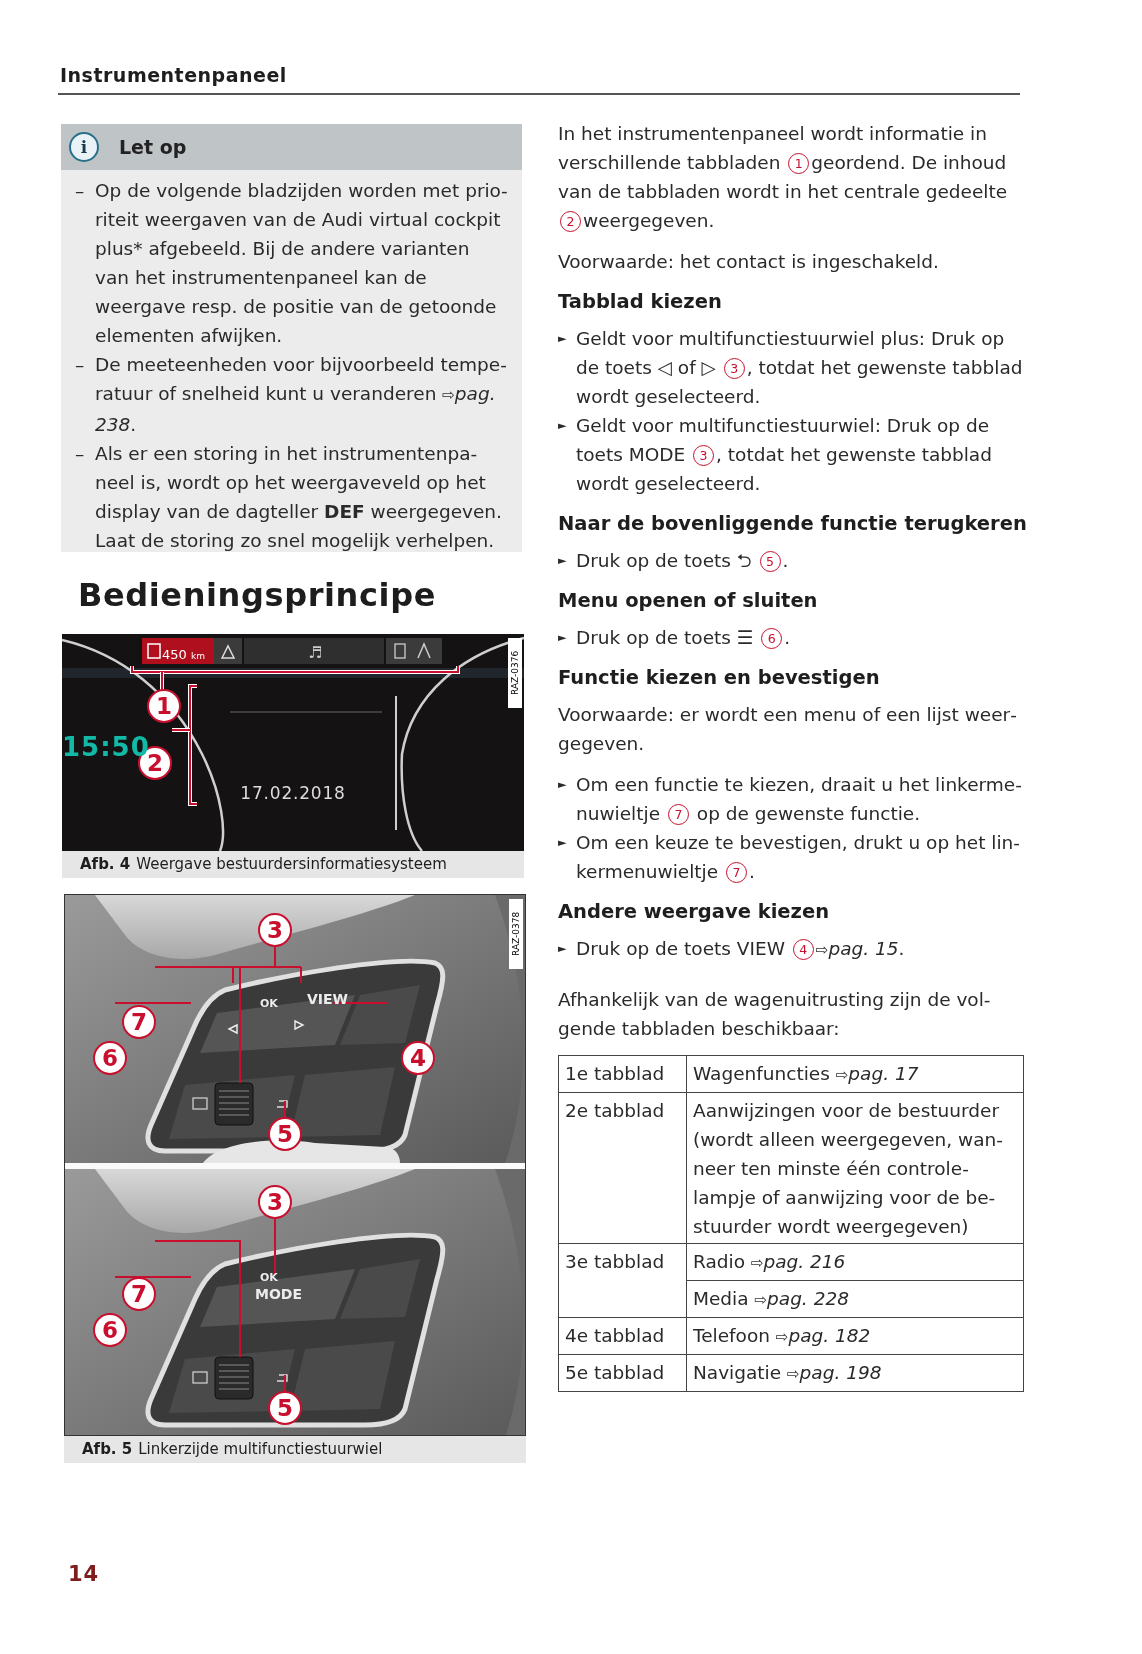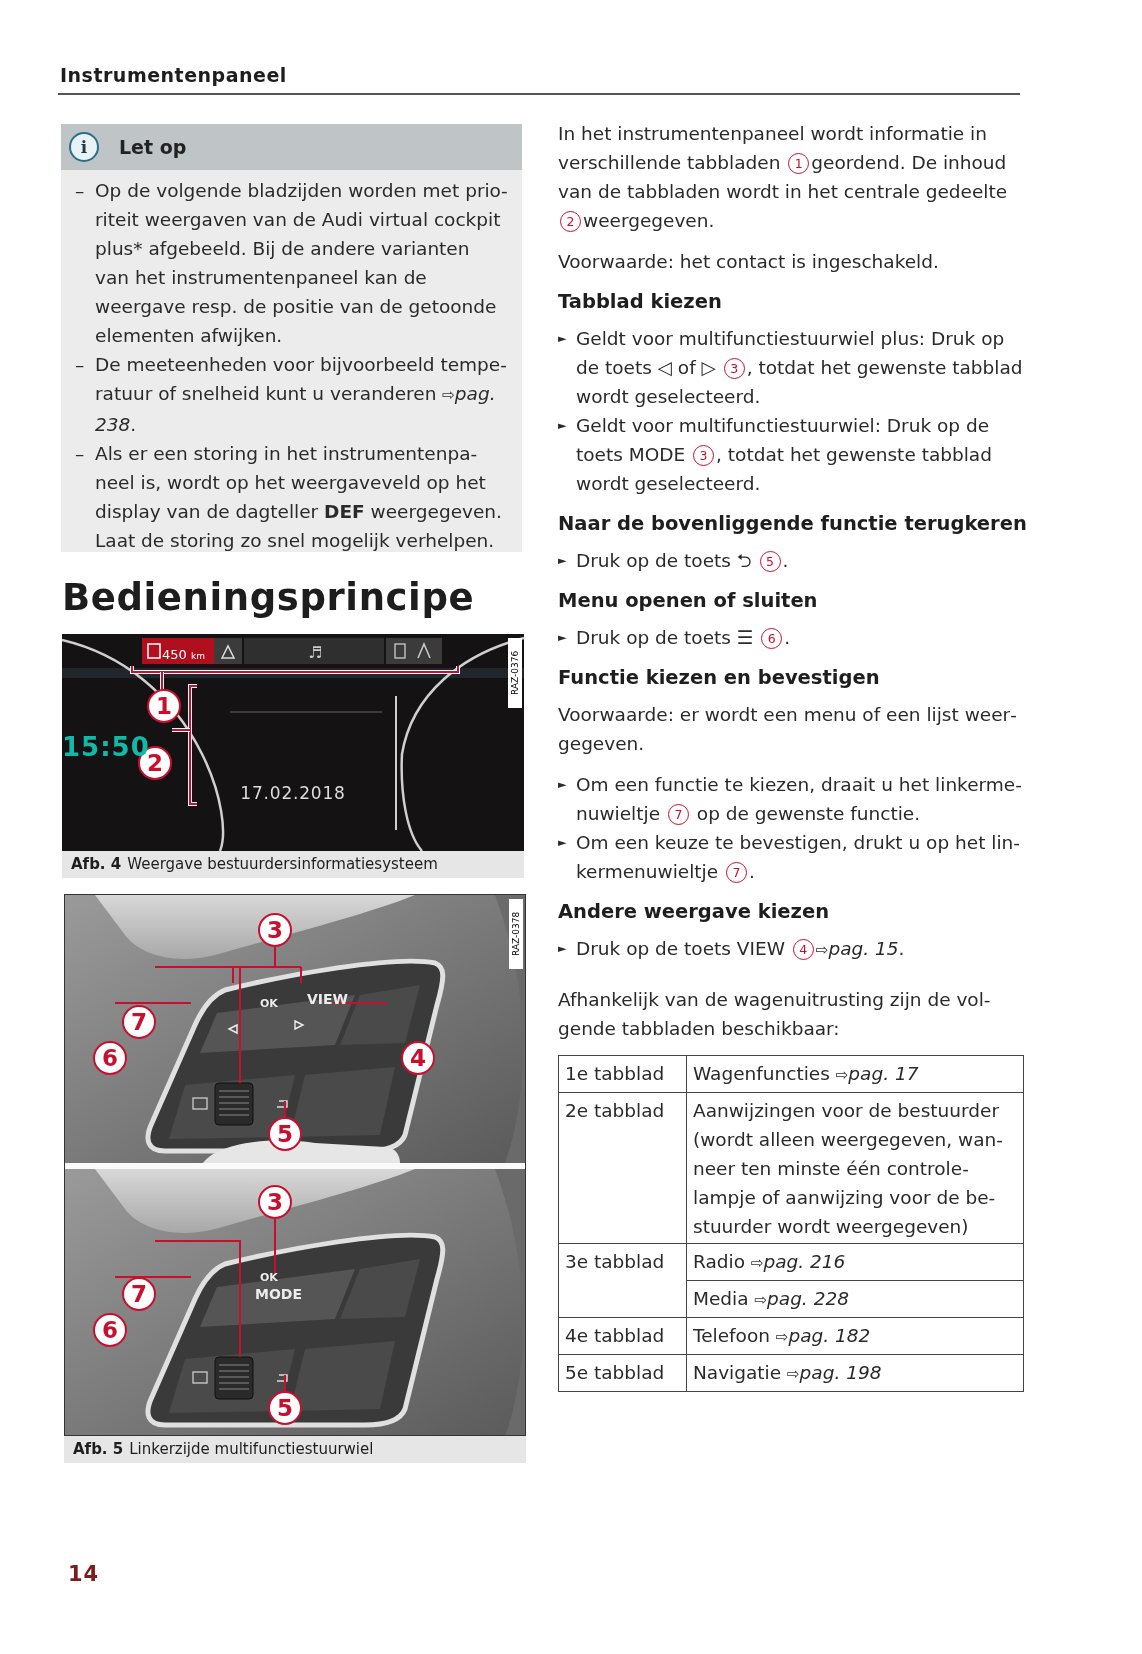--- a/index.html
+++ b/index.html
@@ -12,30 +12,30 @@
   
   .note { position: absolute; left: 61px; top: 124px; width: 461px; height: 428px; background: #ececec; }
   .note-head { height: 46px; background: #bfc4c7; display: flex; align-items: center; padding-left: 8px; }
   .info-icon { width: 30px; height: 30px; border-radius: 50%; border: 2.5px solid #2a6f8a; background: #e9f3f7; color: #1a3a4a; font-family: "DejaVu Serif", serif; font-weight: bold; font-size: 17px; display: flex; align-items: center; justify-content: center; }
   .note-title { margin-left: 20px; font-size: 19px; font-weight: bold; color: #222; }
   .note-body { padding: 6px 14px 0 14px; font-size: 18.5px; line-height: 29px; color: #2a2a2a; }
   .note-item { display: flex; }
   .note-item .dash { width: 20px; flex: none; }
   .ref-it { font-style: italic; }
 
-  .section-title { position: absolute; left: 62px; top: 576px; font-size: 37px; font-weight: bold; letter-spacing: 0.6px; color: #1d1d1d; }
+  .section-title { position: absolute; left: 78px; top: 576px; font-size: 32px; font-weight: bold; letter-spacing: 0.6px; color: #1d1d1d; }
 
   
   .fig4 { position: absolute; left: 62px; top: 634px; width: 462px; height: 217px; background: #141213; overflow: hidden; }
   .fig4 svg { position: absolute; left: 0; top: 0; }
   .fig-code { position: absolute; right: 2px; top: 4px; width: 14px; height: 70px; background: #fff; font-size: 9px; color: #000; writing-mode: vertical-rl; transform: rotate(180deg); display: flex; align-items: center; justify-content: center; }
   .clock-time { position: absolute; left: 0; width: 462px; top: 98px; text-align: left; color: #14b8a6; font-size: 26px; font-weight: bold; letter-spacing: 1px; }
   .clock-date { position: absolute; left: 0; width: 462px; top: 149px; text-align: center; color: #ddd; font-size: 17px; letter-spacing: 0.8px; }
   .tab-range { position: absolute; left: 100px; top: 13px; font-size: 13px; color: #fff; }
-  .caption { position: absolute; left: 62px; height: 27px; width: 462px; background: #e6e6e6; font-size: 15px; line-height: 27px; padding-left: 9px; color: #1e1e1e; }
+  .caption { position: absolute; left: 62px; height: 27px; width: 462px; background: #e6e6e6; font-size: 15px; line-height: 27px; padding-left: 18px; color: #1e1e1e; }
   .caption b { margin-right: 6px; }
 
   
   .fig5 { position: absolute; left: 64px; top: 894px; width: 462px; height: 542px; background: #7a7a7a; overflow: hidden; border: 1.5px solid #333; }
   .wheel-label { position: absolute; color: #ececec; font-size: 14px; font-weight: bold; font-family: "DejaVu Sans", sans-serif; }
 
   .callout { position: absolute; width: 30px; height: 30px; border-radius: 50%; border: 2.5px solid #c8102e; background: #fff; color: #c8102e; font-weight: bold; font-size: 20px; display: flex; align-items: center; justify-content: center; line-height: 1; }
   .callout.big { width: 34px; height: 34px; font-size: 23px; }
   .circ { display: inline-flex; width: 21px; height: 21px; border-radius: 50%; border: 1.8px solid #c8102e; color: #c8102e; font-size: 12.5px; align-items: center; justify-content: center; vertical-align: 1px; margin: 0 2px; font-weight: normal; }
 

